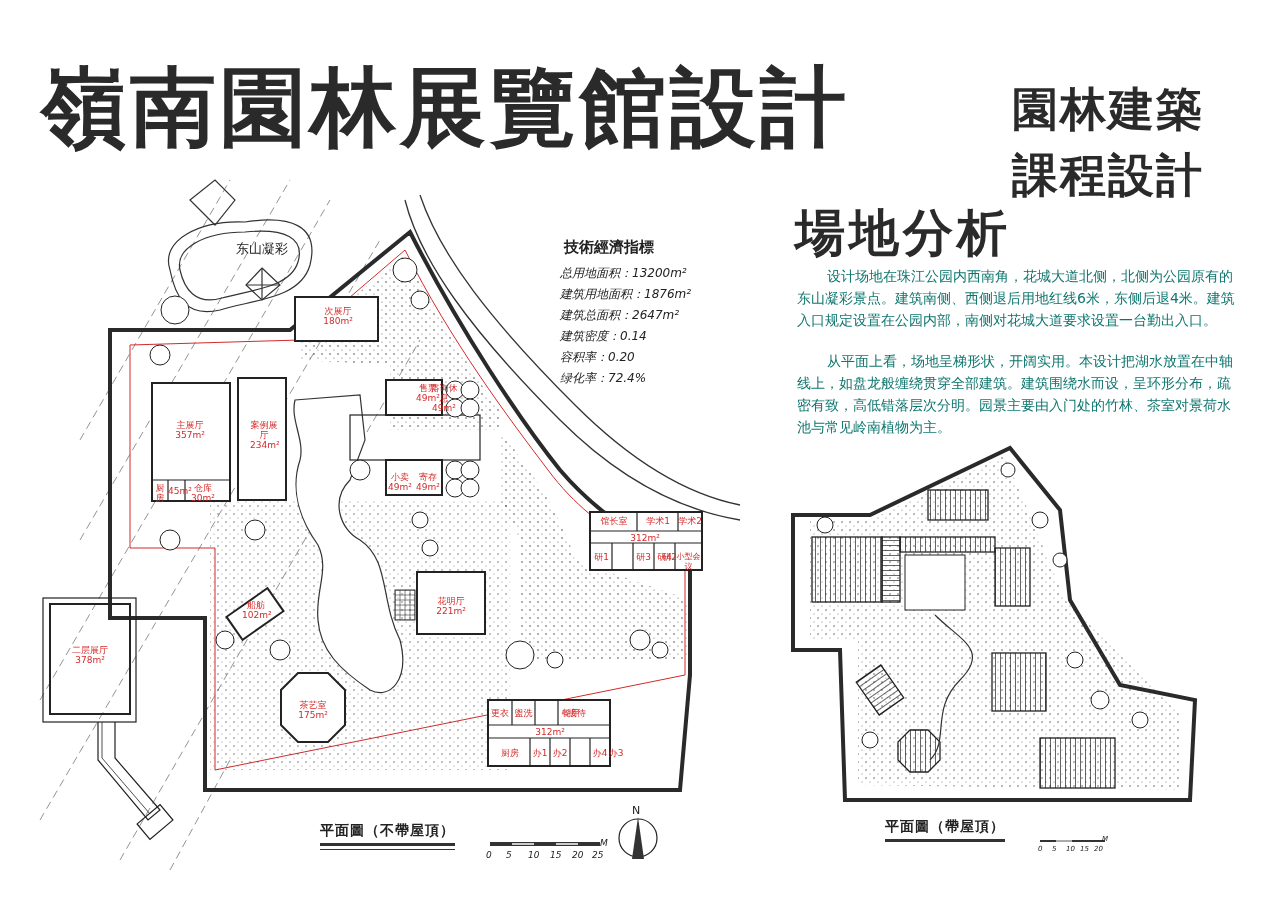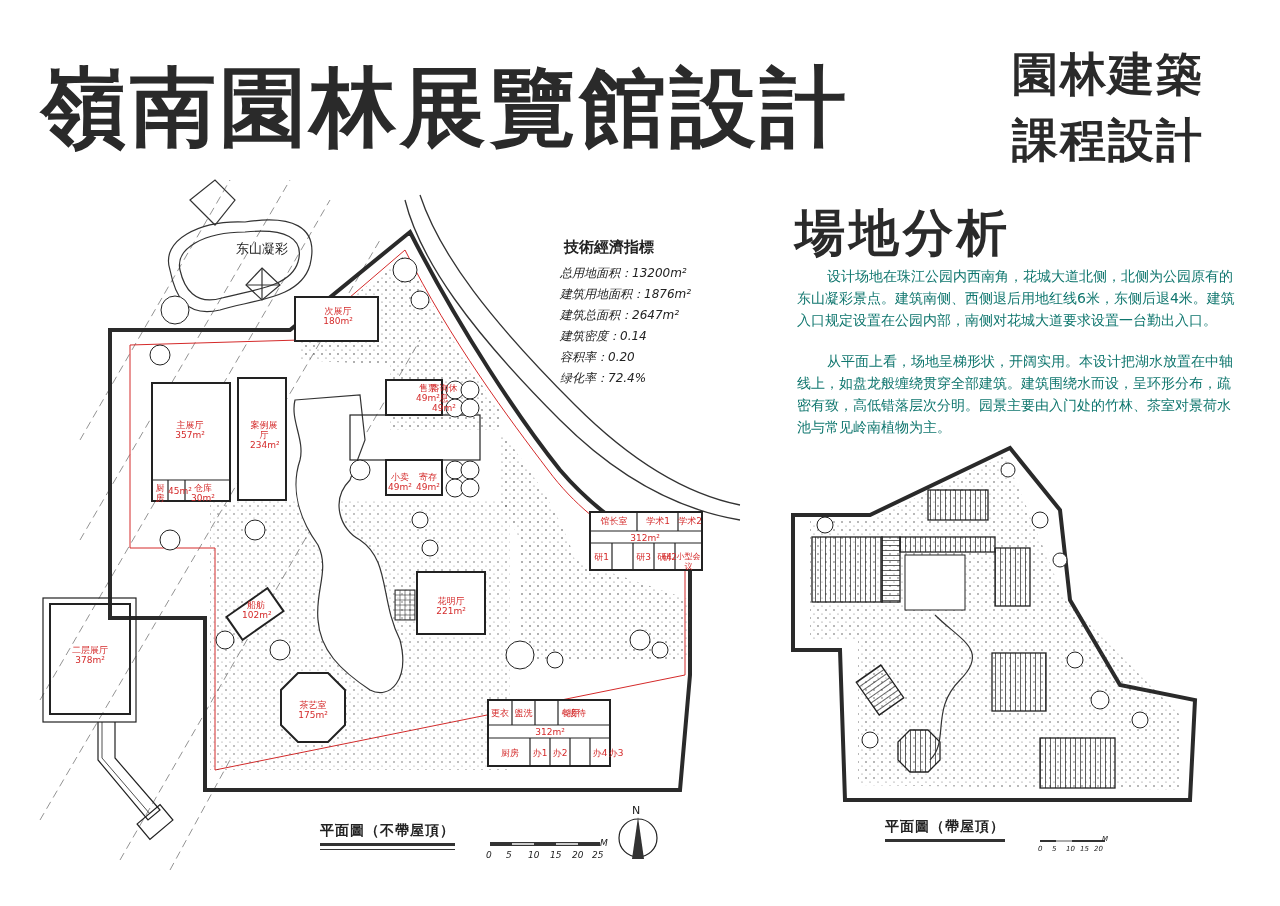--- a/index.html
+++ b/index.html
@@ -1,18 +1,18 @@
 <!DOCTYPE html>
 <html><head>
 <meta charset="utf-8">
 <style>
   html,body{margin:0;padding:0;background:#fff;}
   body{width:1280px;height:906px;position:relative;overflow:hidden;font-family:"DejaVu Sans",sans-serif;color:#222;}
   .title{position:absolute;left:40px;top:52px;font-family:"DejaVu Serif",serif;font-weight:bold;font-size:86px;letter-spacing:4px;color:#2a2a2a;line-height:110px;white-space:nowrap;}
-  .subtitle{position:absolute;left:1012px;top:41px;font-family:"DejaVu Serif",serif;font-weight:bold;font-size:46px;line-height:66px;color:#2a2a2a;letter-spacing:2px;}
+  .subtitle{position:absolute;left:1012px;top:76px;font-family:"DejaVu Serif",serif;font-weight:bold;font-size:46px;line-height:66px;color:#2a2a2a;letter-spacing:2px;}
   .section-title{position:absolute;left:795px;top:200px;font-family:"DejaVu Serif",serif;font-weight:bold;font-size:50px;color:#2a2a2a;letter-spacing:4px;}
   .para{position:absolute;left:797px;width:440px;font-size:14px;line-height:22px;color:#0f766e;text-indent:30px;font-family:"DejaVu Sans",sans-serif;}
   .indicators{position:absolute;left:560px;top:238px;}
   .indicators h3{margin:0 0 6px 4px;font-size:15px;font-weight:bold;font-family:"DejaVu Sans",sans-serif;}
   .indicators .row{font-size:12px;line-height:21px;font-style:italic;}
   svg{position:absolute;left:0;top:0;}
   .plan-caption{position:absolute;font-weight:bold;font-size:14px;font-family:Liberation Serif, serif;letter-spacing:1px;}
   .plan-caption .ul1{position:absolute;left:0;right:0;bottom:-6px;height:3px;background:#333;}
   .plan-caption .ul2{position:absolute;left:0;right:0;bottom:-10px;height:1px;background:#333;}
   .scale-labels{position:absolute;font-size:9px;font-style:italic;white-space:nowrap;}

